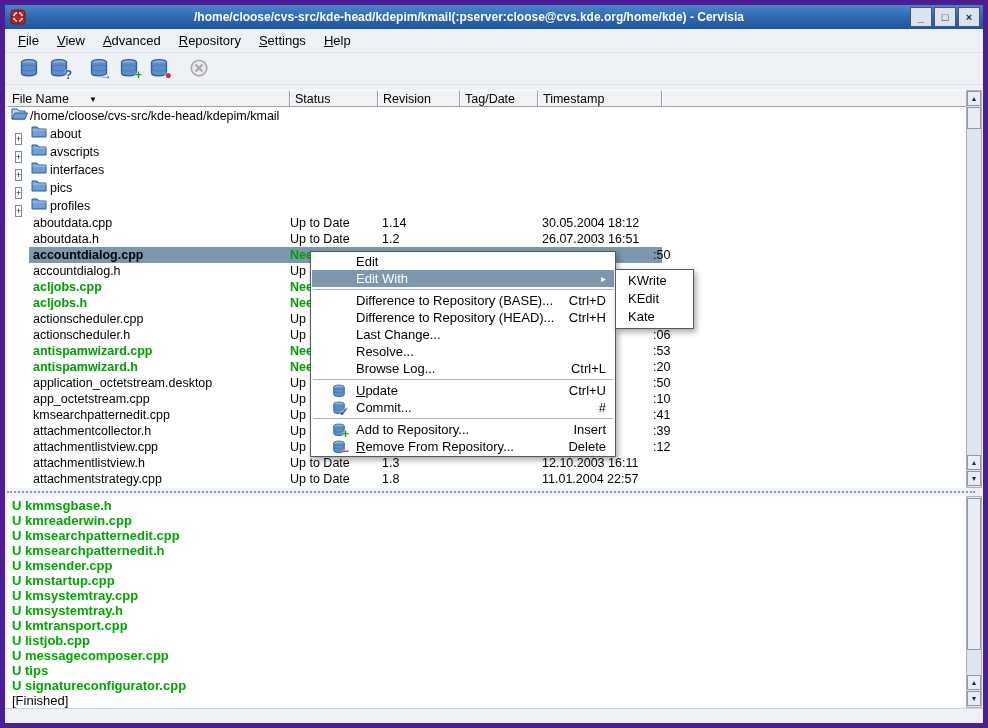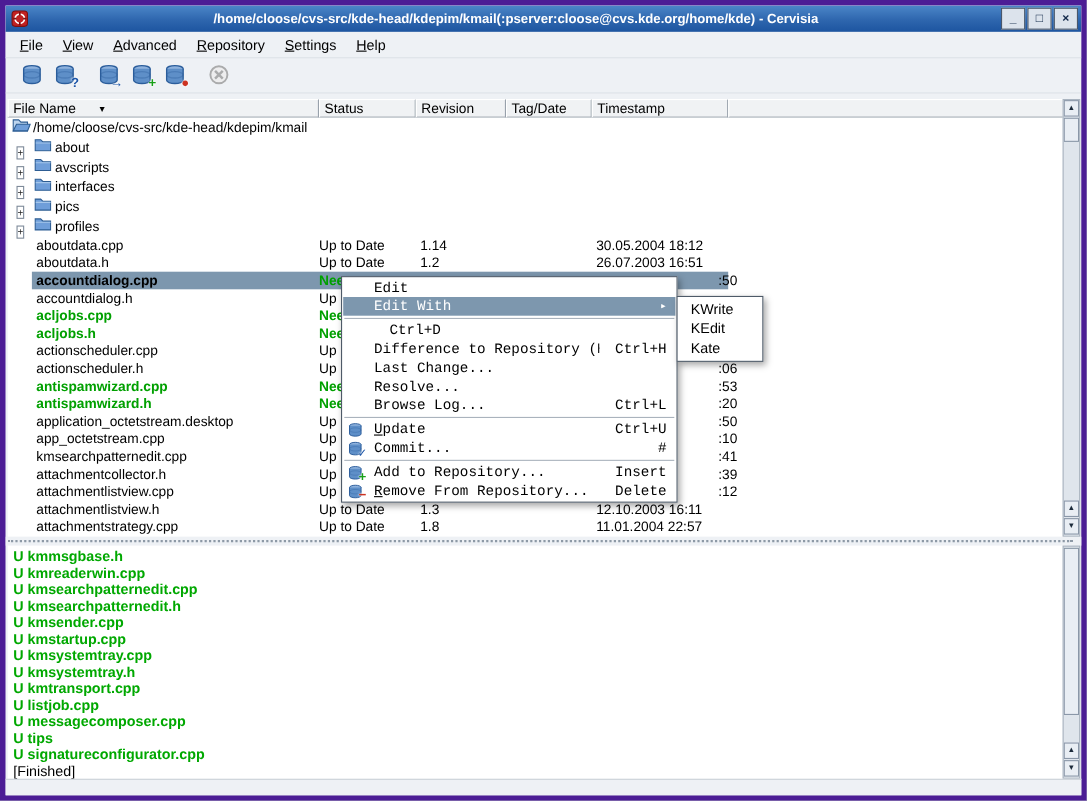--- a/index.html
+++ b/index.html
@@ -54,21 +54,21 @@
   .c-ts{left:535px;}
   .c-frag{left:646px;}
   .green{color:#00a000;font-weight:bold;}
   .selbold{font-weight:bold;}
   .sel-bar{position:absolute;left:22px;width:633px;top:0;bottom:0;background:#7d97ae;}
   .tree-row span{position:relative;}
   
   .context-menu{position:absolute;left:305px;top:246px;width:306px;background:#fff;
     border:1px solid #4e5a68;box-shadow:2px 3px 6px rgba(0,0,0,.35);padding:1px;z-index:10;
     box-sizing:border-box;}
-  .menu-row{height:17px;display:flex;align-items:center;padding:0 8px 0 4px;cursor:default;font-family:Liberation Mono, monospace;}
+  .menu-row{height:17px;display:flex;align-items:center;padding:0 8px 0 20px;cursor:default;}
   .menu-row .gutter{width:24px;flex:0 0 auto;display:flex;align-items:center;}
   .menu-row .label{flex:1;display:block;white-space:nowrap;overflow:hidden;}
   .menu-row .shortcut{margin-left:14px;flex:0 0 auto;}
   .menu-row .subarrow{margin-left:6px;font-size:10px;flex:0 0 auto;}
   .menu-row.hl{background:#7d97ae;color:#fff;}
   .menu-sep{height:1px;background:#aab3bd;margin:2px 1px;}
   .submenu{position:absolute;left:610px;top:264px;width:79px;background:#fff;
     border:1px solid #4e5a68;box-shadow:2px 3px 6px rgba(0,0,0,.35);padding:2px 0;z-index:11;
     box-sizing:border-box;}
   .submenu-row{height:18px;line-height:18px;padding-left:12px;cursor:default;white-space:nowrap;}
@@ -302,20 +302,21 @@
         <span class="label">Edit</span>
       </div>
       <div class="menu-row hl">
         <span class="gutter"></span>
         <span class="label">Edit With</span>
         <span class="subarrow">▸</span>
       </div>
       <div class="menu-sep"></div>
       <div class="menu-row">
         <span class="gutter"></span>
+        <span class="label">Difference to Repository (BASE)...</span>
         <span class="shortcut">Ctrl+D</span>
       </div>
       <div class="menu-row">
         <span class="gutter"></span>
         <span class="label">Difference to Repository (HEAD)...</span>
         <span class="shortcut">Ctrl+H</span>
       </div>
       <div class="menu-row">
         <span class="gutter"></span>
         <span class="label">Last Change...</span>

